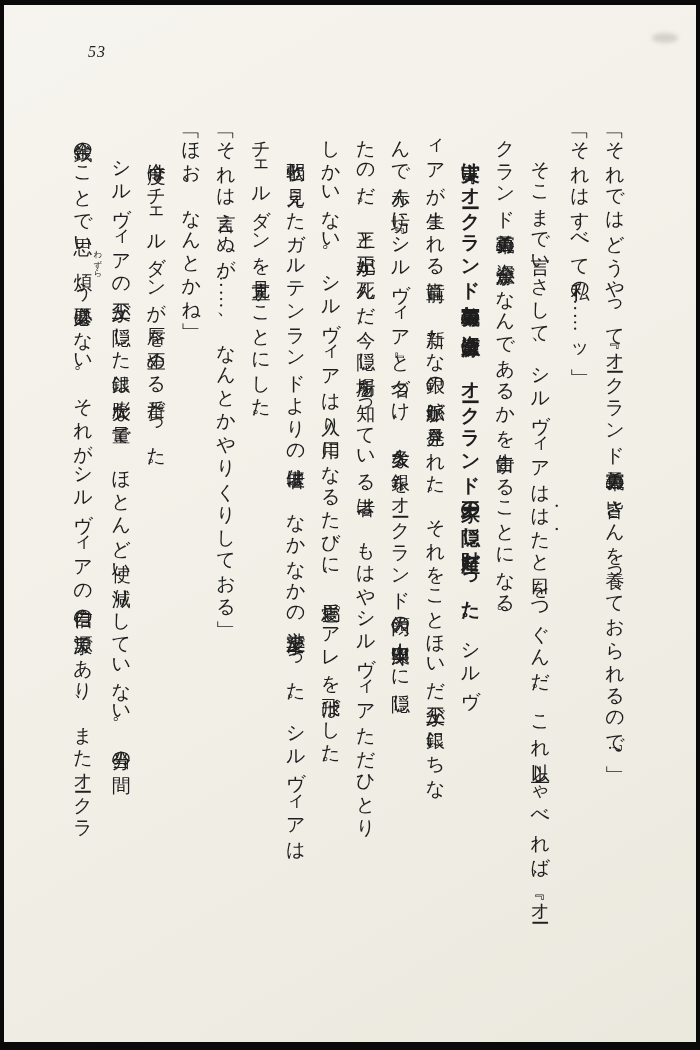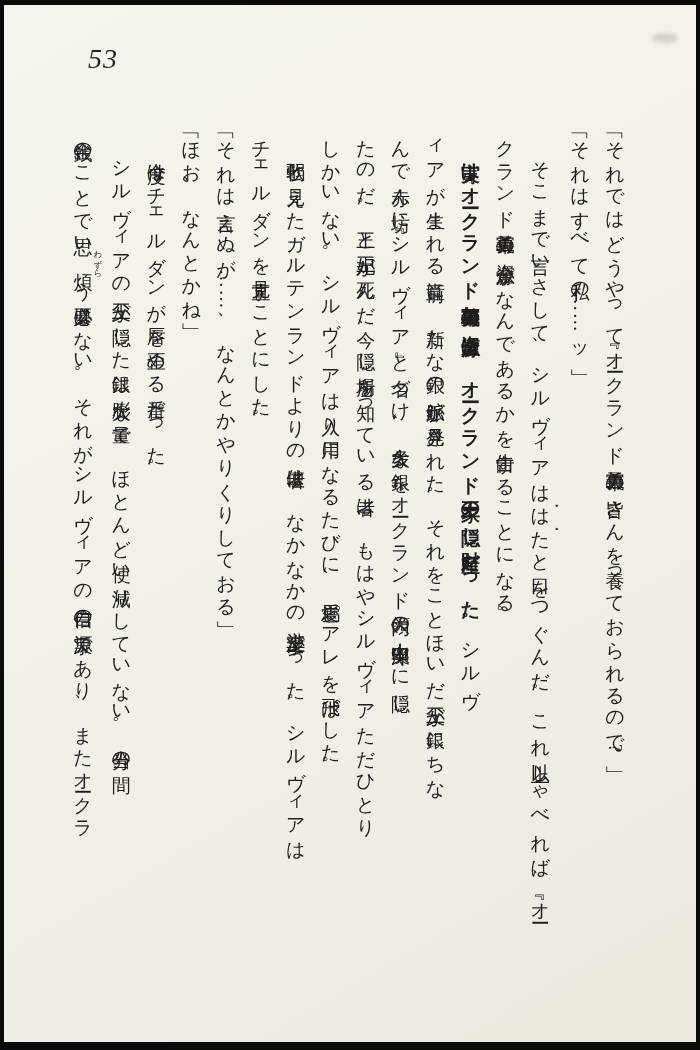--- a/index.html
+++ b/index.html
@@ -16,21 +16,21 @@
     border-style: solid;
     border-color: #0a0a0a;
     border-width: 5px 4px 8px 4px;
     overflow: hidden;
     font-family: "Liberation Serif", "DejaVu Serif", serif;
   }
   .page-number {
     position: absolute;
     top: 38px;
     left: 84px;
-    font-size: 28px;
+    font-size: 16px;
     font-style: italic;
     color: #242424;
     letter-spacing: 1px;
   }
   .text-block {
     position: absolute;
     top: 122px;
     right: 64px;
     height: 848px;
     writing-mode: vertical-rl;

